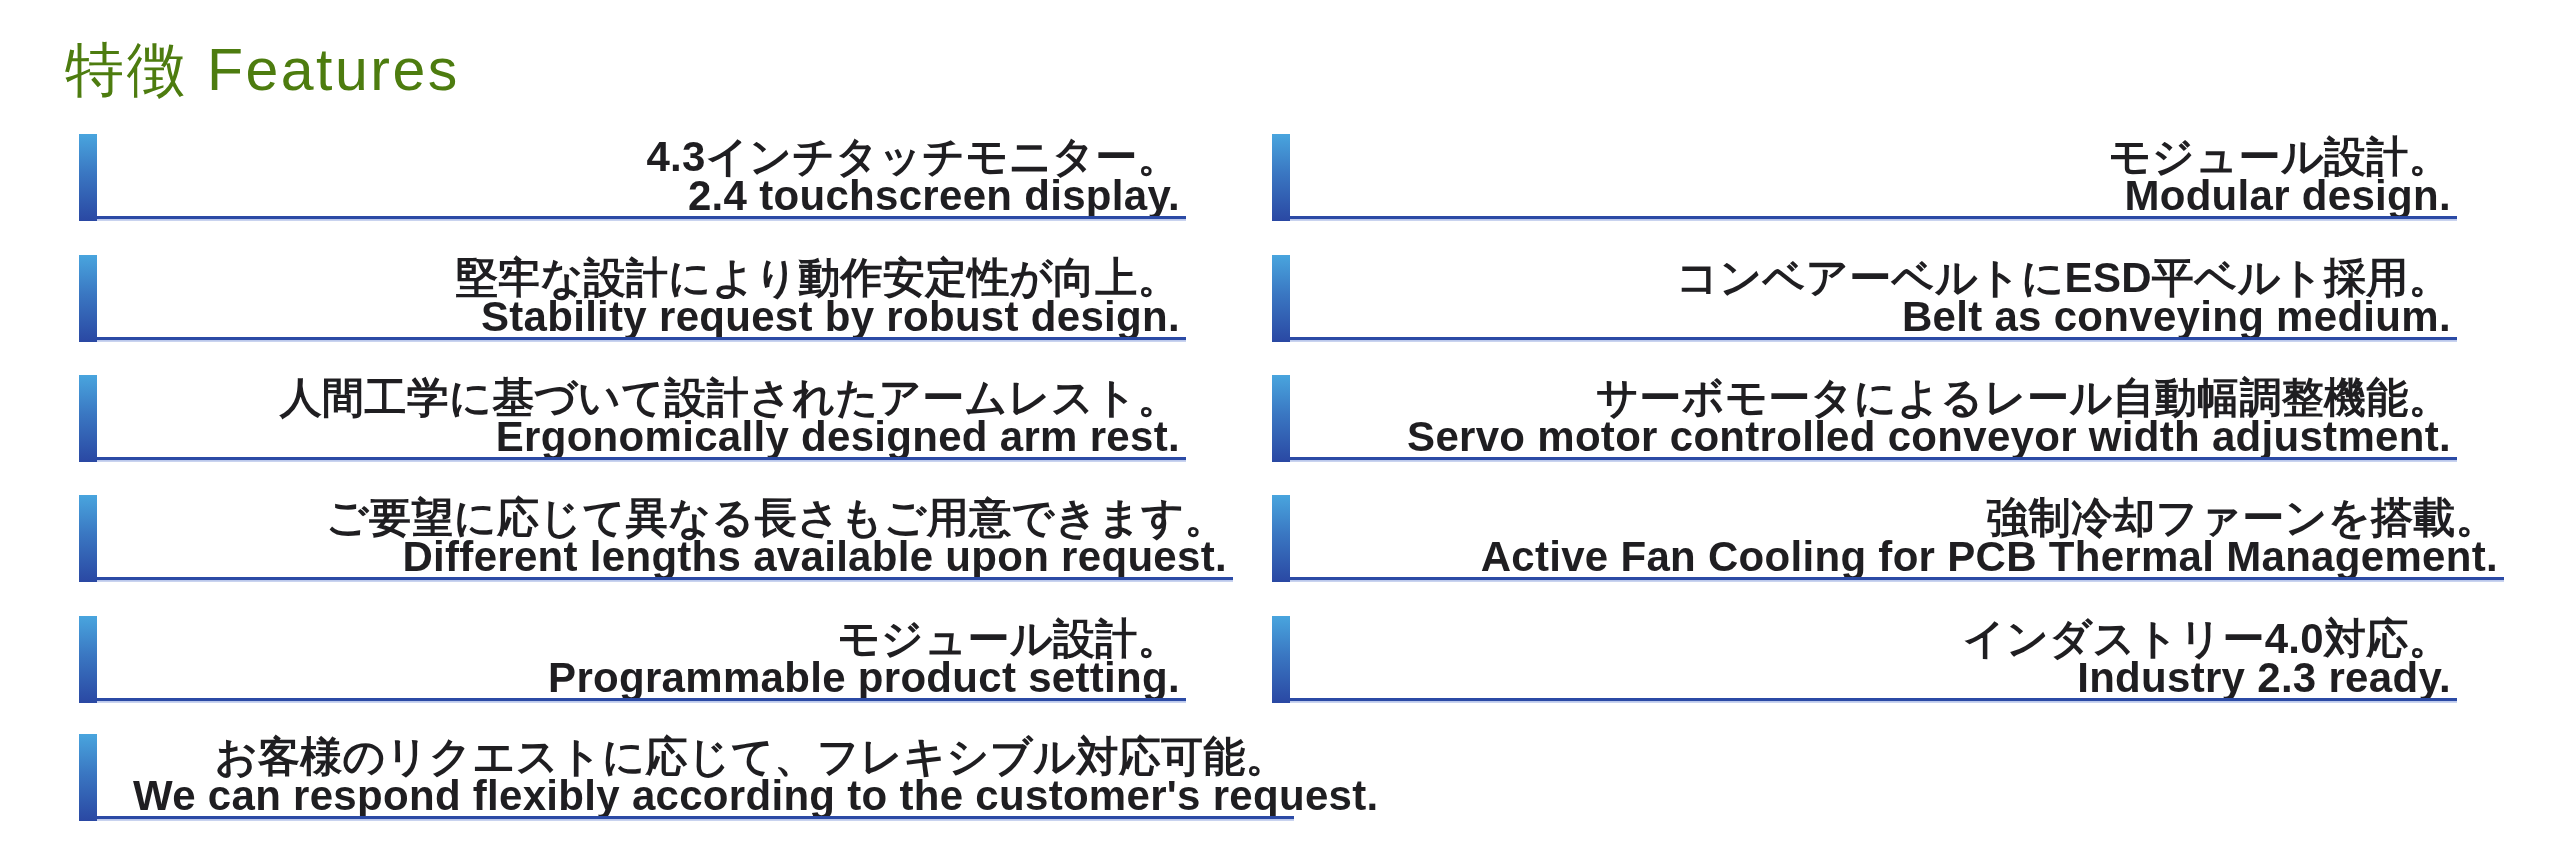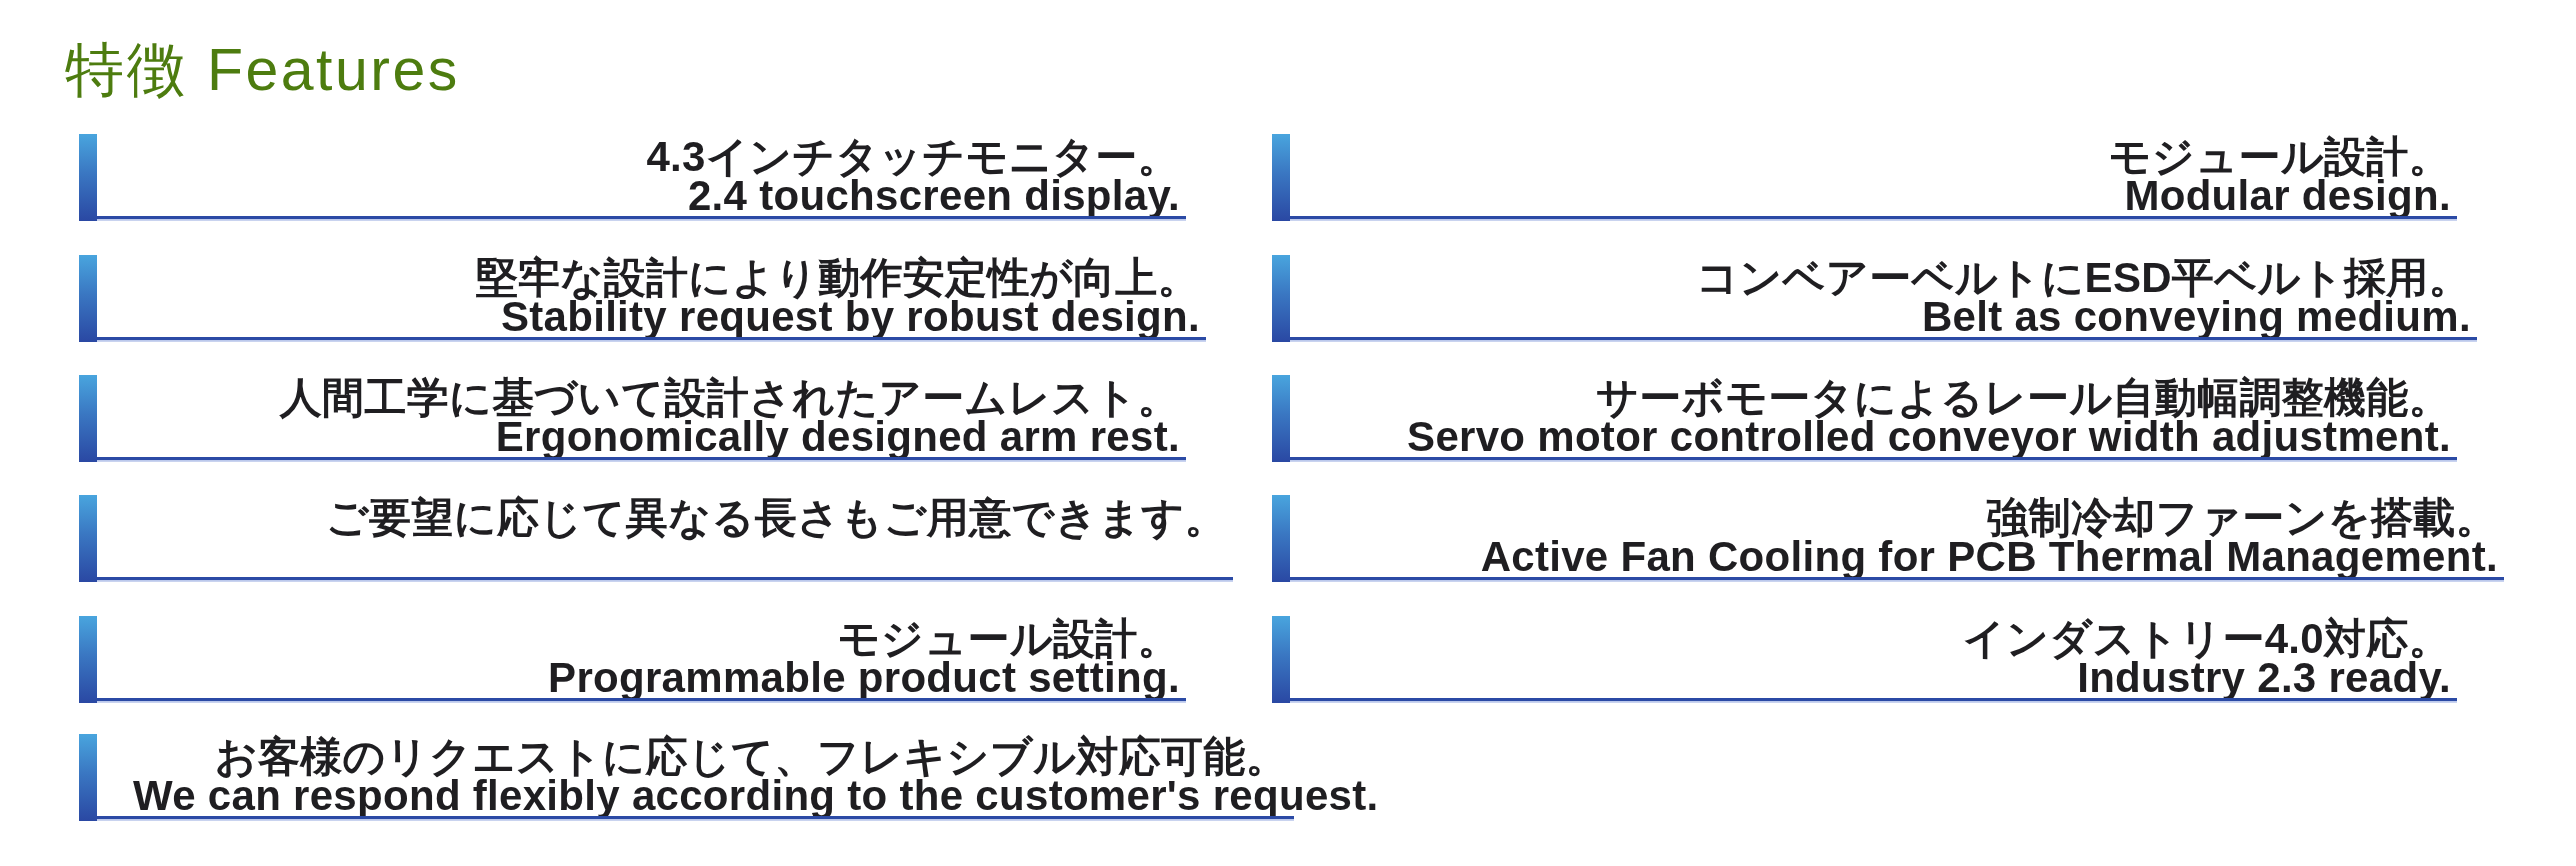--- a/index.html
+++ b/index.html
@@ -59,21 +59,21 @@
     font-size: 42px;
     line-height: 39px;
     font-weight: 700;
     letter-spacing: 0.3px;
     text-align: right;
   }
   
   .col-left   { left: 79px;  width: 1107px; }
   .col-right  { left: 1272px; width: 1185px; }
   .row-0 { top: 134px; }
-  .row-1 { top: 255px; padding-left: 20px; }
+  .row-1 { top: 255px; }
   .row-2 { top: 375px; }
   .row-3 { top: 495px; padding-left: 47px; }
   .row-4 { top: 616px; }
   .row-5 { top: 734px; }
   .wide  { width: 1215px; }
 </style>
 </head>
 <body>
 
 <div class="page-title">特徴 Features</div>
@@ -102,20 +102,21 @@
     <div class="ja">人間工学に基づいて設計されたアームレスト。</div>
     <div class="en">Ergonomically designed arm rest.</div>
   </div>
   <span class="rule"></span>
 </div>
 
 <div class="feature col-left row-3">
   <span class="bar"></span>
   <div class="texts">
     <div class="ja">ご要望に応じて異なる長さもご用意できます。</div>
+    <div class="en">Different lengths available upon request.</div>
   </div>
   <span class="rule"></span>
 </div>
 
 <div class="feature col-left row-4">
   <span class="bar"></span>
   <div class="texts">
     <div class="ja">モジュール設計。</div>
     <div class="en">Programmable product setting.</div>
   </div>

